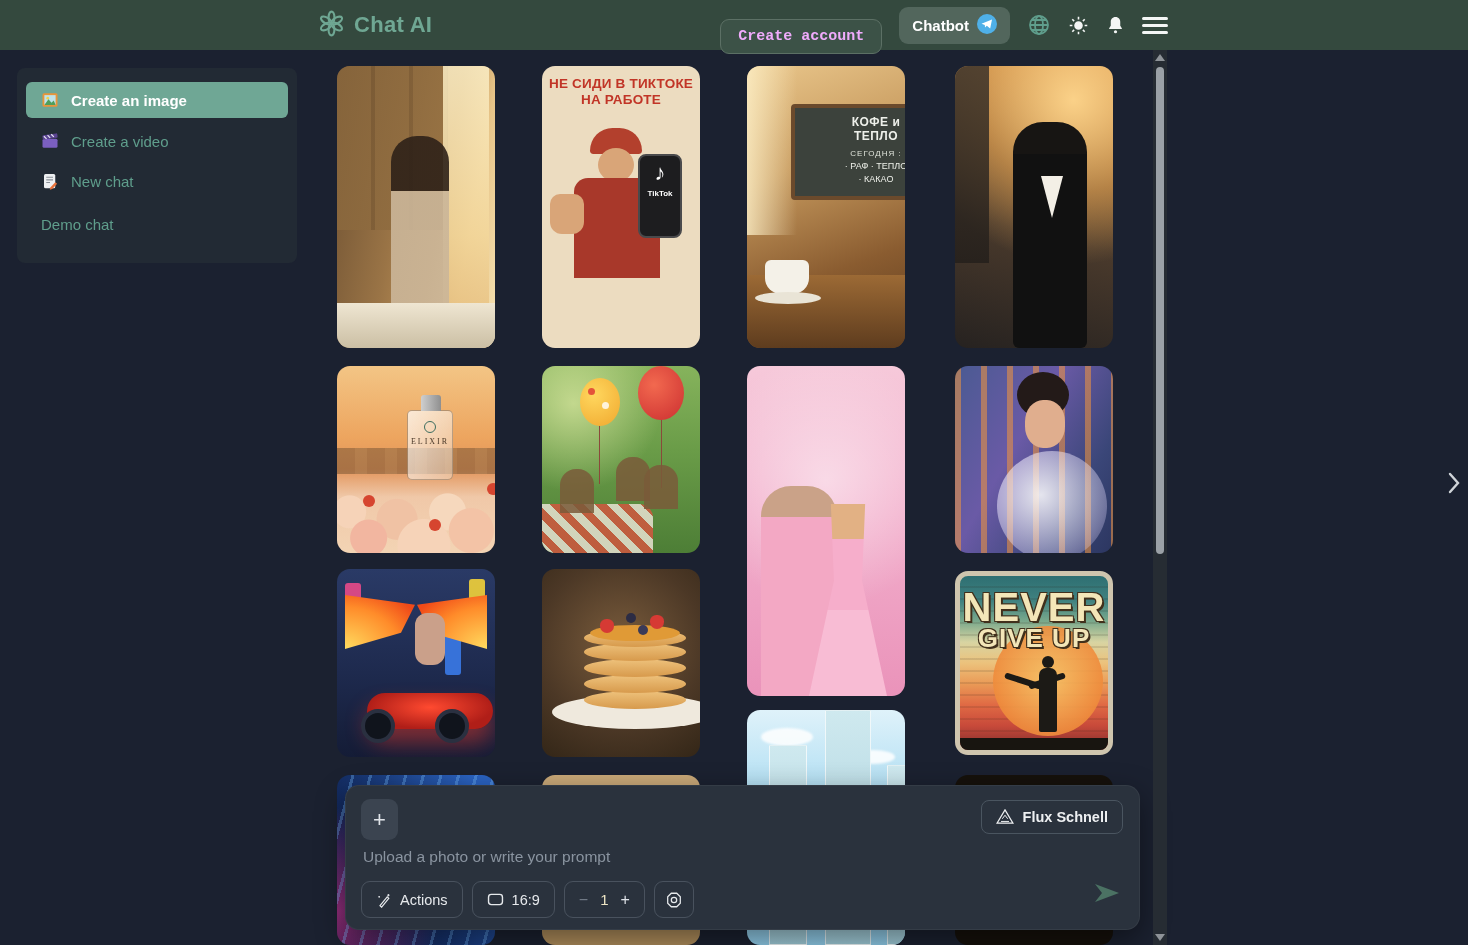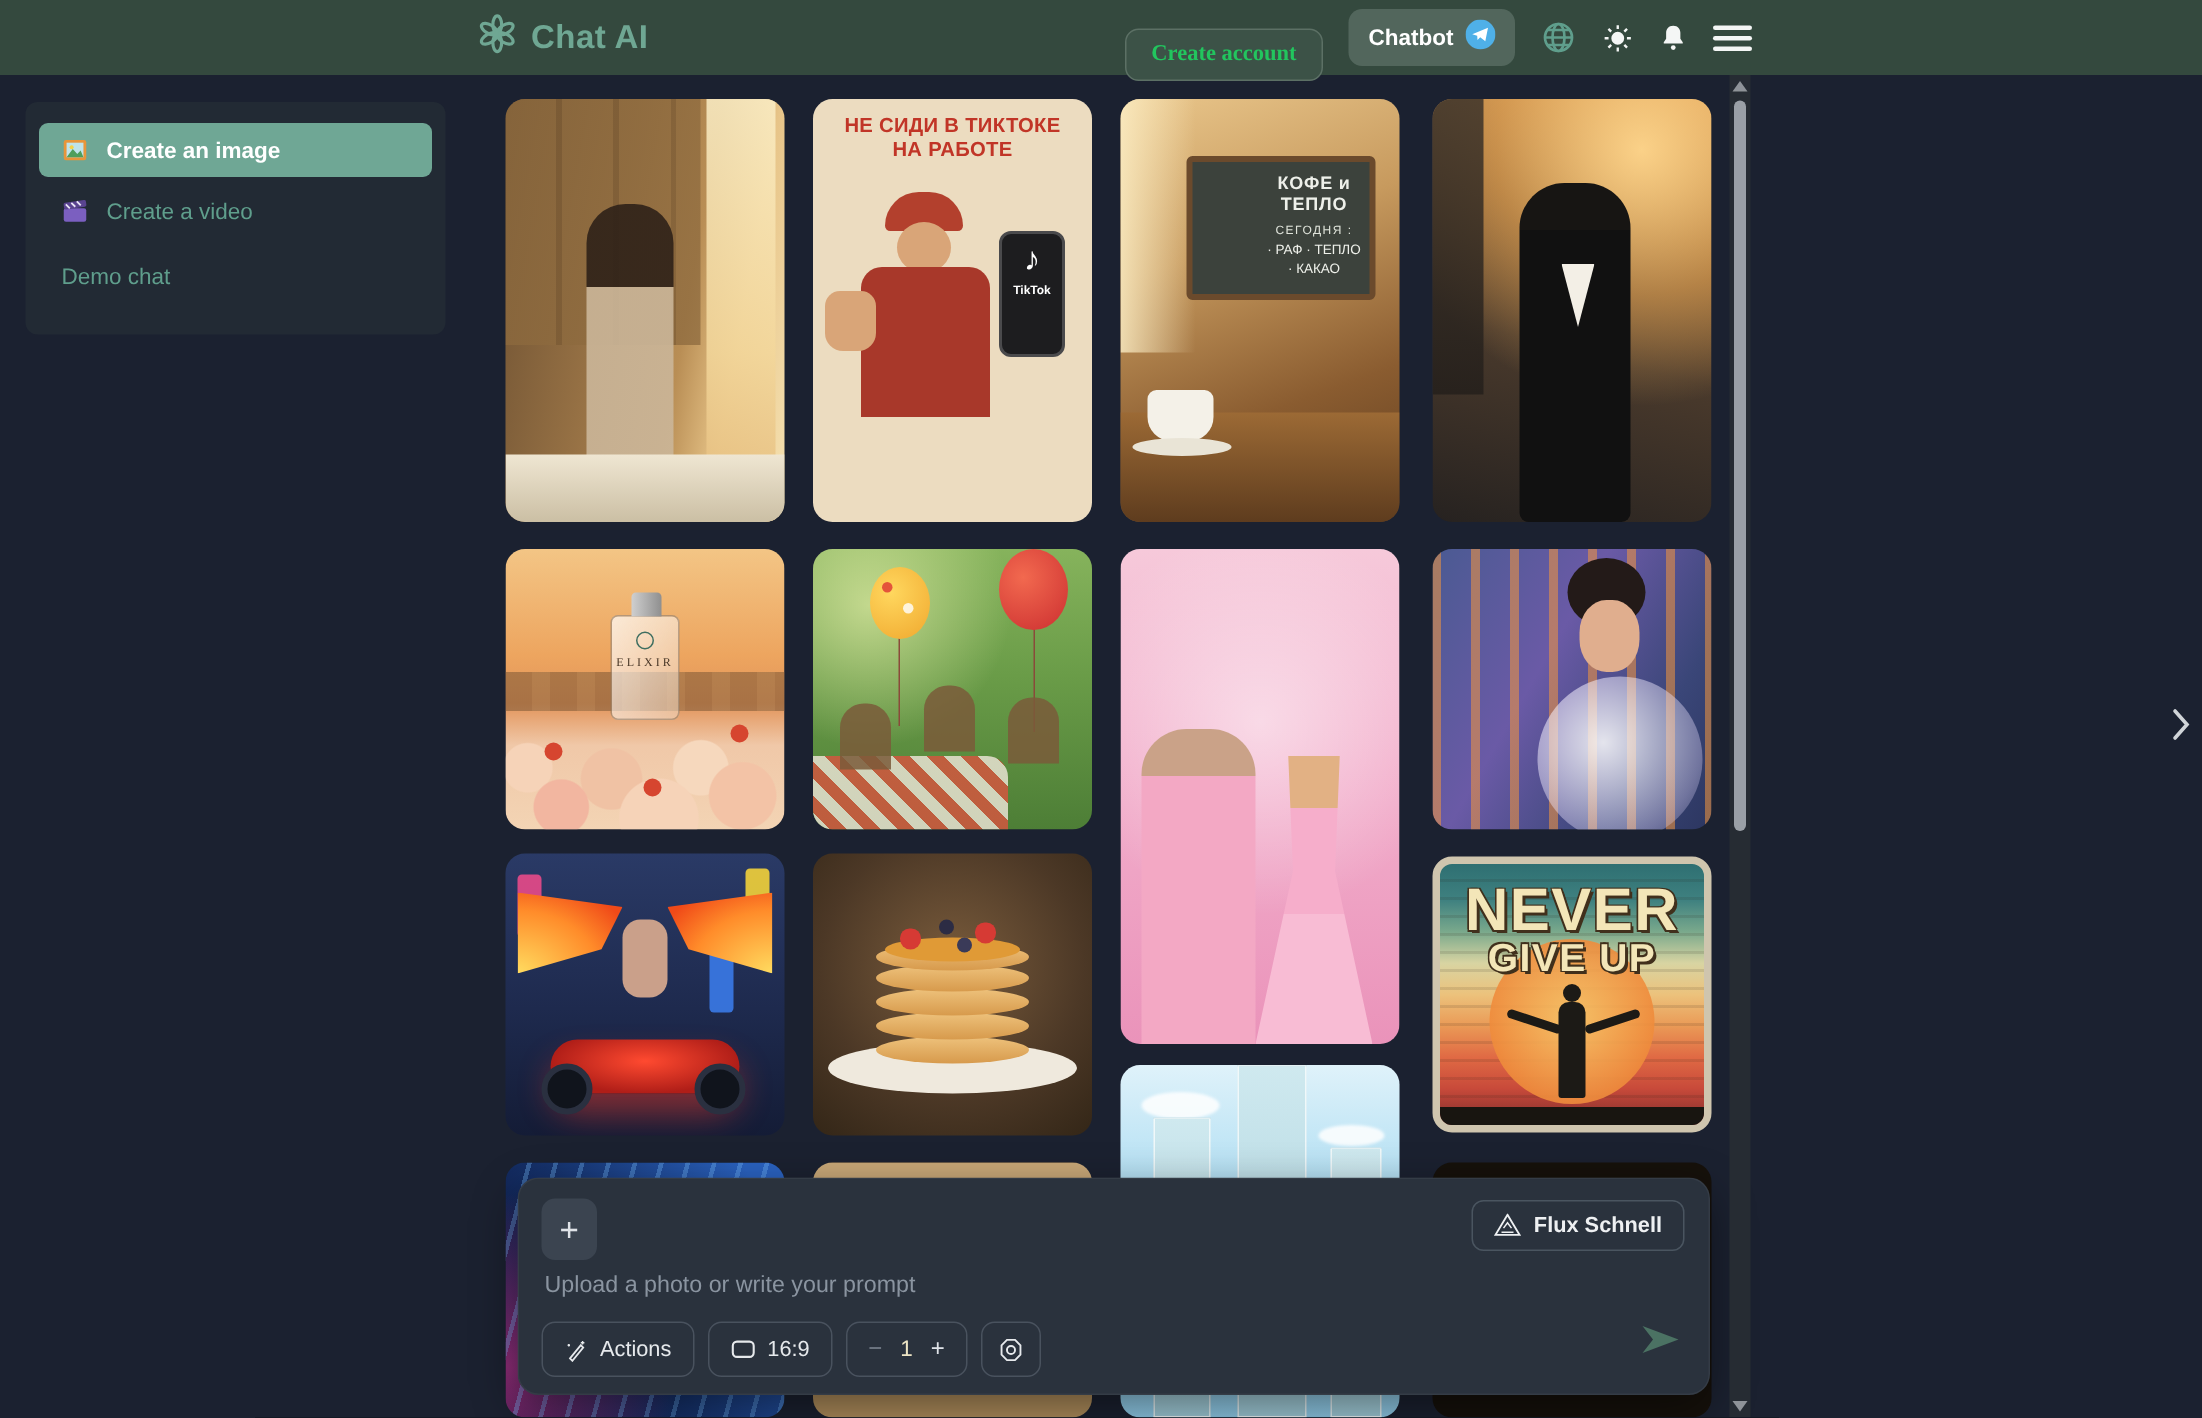--- a/index.html
+++ b/index.html
@@ -11,23 +11,23 @@
 
   
   .navbar {
     position:absolute; top:0; left:0; width:1468px; height:50px;
     background:#34493e; display:flex; align-items:center;gap:42px;
   }
   .brand { display:flex; align-items:center; gap:9px; margin-left:318px; cursor:pointer; }
   .brand-name { color:#6fa793; font-size:22px; font-weight:bold; letter-spacing:.3px; }
   .nav-right { display:flex; align-items:center; gap:17px; margin-left:auto; margin-right:300px; }
   .btn-create-account {
-    background:#3c5247; border:1px solid #5c7065; color:#22c55e; font-weight:bold;
+    background:#3c5247; border:1px solid #5c7065; color:#f0abfc; font-weight:bold;
     font-size:15px; padding:8px 17px; border-radius:9px; cursor:pointer;
-    font-family:Liberation Serif, serif;
+    font-family:Liberation Mono, monospace;
     margin-top:22px;
   }
   .btn-chatbot {
     background:#52665c; border:none; color:#ffffff; font-weight:bold; font-size:15px;
     padding:7px 13px; border-radius:9px; cursor:pointer; display:flex; align-items:center; gap:8px;
     font-family:"Liberation Sans", sans-serif;
   }
   .icon-btn { background:none; border:none; cursor:pointer; display:flex; align-items:center; }
   .burger { width:26px; height:17px; display:flex; flex-direction:column; justify-content:space-between; cursor:pointer; }
   .burger span { display:block; height:3px; background:#f4f6f5; border-radius:2px; }
@@ -44,21 +44,21 @@
   .side-item.active { background:#6fa795; color:#ffffff; font-weight:bold; padding-top:9px; padding-bottom:9px; }
   .side-item.plain { color:#5f9e8c; padding-left:15px; margin-top:10px; }
   .side-ico { width:18px; height:18px; flex:0 0 18px; }
 
   
   .gallery { position:absolute; left:337px; top:66px; width:810px; height:879px; }
   .tile {
     position:absolute; border-radius:13px; overflow:hidden; cursor:pointer; background:#222;
   }
   .c1{left:0} .c2{left:205px} .c3{left:410px} .c4{left:618px}
-  .tile{width:186px}
+  .tile{width:158px}
   .t1{top:0;height:282px}  .t2{top:0;height:282px}  .t3{top:0;height:282px}  .t4{top:0;height:282px}
   .t5{top:300px;height:187px} .t6{top:300px;height:187px} .t7{top:300px;height:330px} .t8{top:300px;height:187px}
   .t9{top:503px;height:188px} .t10{top:503px;height:188px} .t11{top:644px;height:235px} .t12{top:505px;height:184px}
   .t13{top:709px;height:170px} .t14{top:709px;height:170px} .t15{top:709px;height:170px}
 
   
   .t1{background:linear-gradient(100deg,#6e5132 0%,#9a7446 40%,#b98e55 62%,#e7c488 78%,#f6e3b4 100%);}
   .t1 .window{position:absolute; right:6px; top:0; width:46px; height:100%;
     background:linear-gradient(180deg,#fbeec6,#f3d79b 60%,#e3b878); opacity:.85;}
   .t1 .cabinet{position:absolute; left:0; top:0; width:70%; height:58%;
@@ -322,20 +322,28 @@
       <span>Create an image</span>
     </div>
     <div class="side-item">
       <svg class="side-ico" viewBox="0 0 24 24">
         <rect x="2" y="9" width="20" height="12" rx="2" fill="#7b5fc0"></rect>
         <rect x="2" y="3" width="20" height="6" rx="1.5" fill="#5a4490" transform="rotate(-8 12 6)"></rect>
         <path d="M4 4.5 l3 4 M9 3.8 l3 4 M14 3.2 l3 4" stroke="#e8e4f4" stroke-width="1.6" transform="rotate(-8 12 6)"></path>
       </svg>
       <span>Create a video</span>
     </div>
+    <div class="side-item">
+      <svg class="side-ico" viewBox="0 0 24 24">
+        <rect x="4" y="2.5" width="15" height="19" rx="2" fill="#eef0f2"></rect>
+        <path d="M7 7h9 M7 10.5h9 M7 14h5" stroke="#8a9098" stroke-width="1.5"></path>
+        <path d="M12.5 20.5 l6.5-7 2.5 2.3 -6.5 7 -3.2 .9 Z" fill="#e8713a"></path>
+      </svg>
+      <span>New chat</span>
+    </div>
     <div class="side-item plain">
       <span>Demo chat</span>
     </div>
   </nav>
 
   <main class="gallery">
 
     <figure class="tile t1 c1">
       <div class="cabinet"></div>
       <div class="window"></div>

